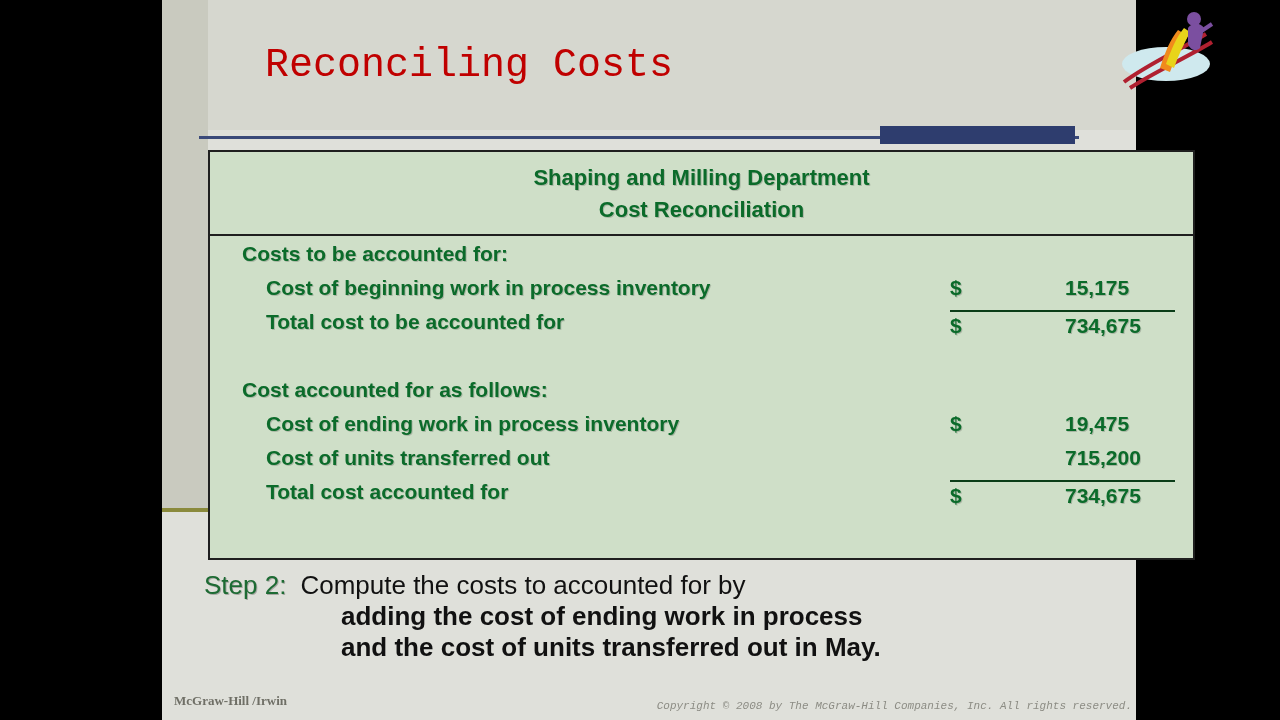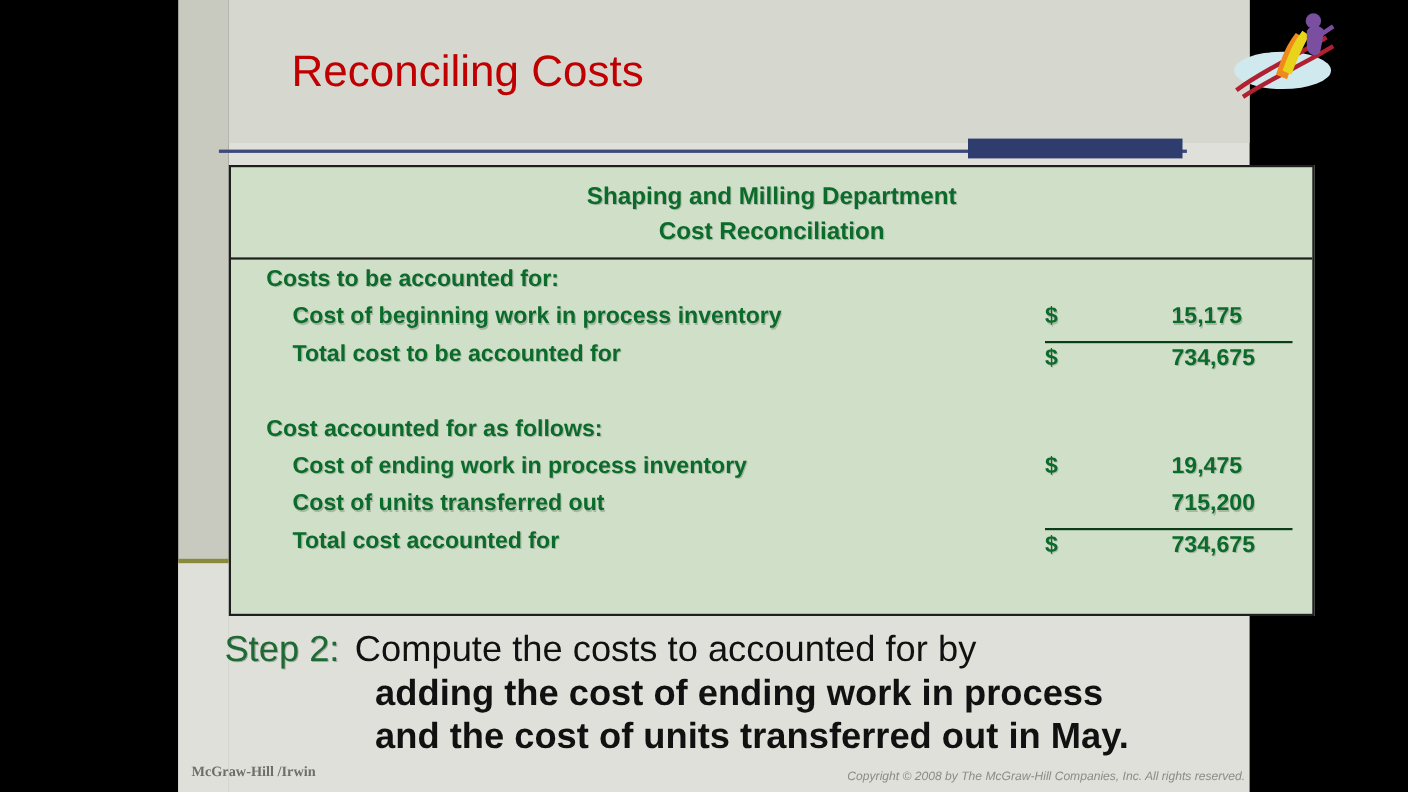--- a/index.html
+++ b/index.html
@@ -59,21 +59,21 @@
     width: 928px;
     height: 130px;
     background: #d6d7cf;
   }
   .title {
     position: absolute;
     left: 265px;
     top: 43px;
     font-size: 40px;
     color: #c00000;
-    font-family: Liberation Sans, sans-serif;
+    font-family: Liberation Mono, monospace;
     letter-spacing: 0px;
   }
   
   .logo {
     position: absolute;
     right: 62px;
     top: 6px;
     width: 110px;
     height: 92px;
   }
@@ -147,21 +147,21 @@
   .row { position: relative; }
   .dollar { width: 20px; text-align: left; }
   .num { text-align: left; min-width: 110px; }
   .amount-group.ruled { border-top: 2px solid #0b3d18; padding-top: 2px; }
   
   .step-block {
     position: absolute;
     left: 204px;
     top: 570px;
     width: 900px;
-    font-size: 33px;
+    font-size: 26px;
     color: #111111;
   }
   .step-line { display: flex; align-items: baseline; line-height: 1.2; }
   .step-label {
     color: #1d6b33;
     font-weight: normal;
     margin-right: 14px;
     text-shadow: 1px 1px 0 rgba(0,0,0,0.25);
   }
   .step-cont { margin-left: 137px; line-height: 1.2; font-weight: bold; }
@@ -171,21 +171,21 @@
     bottom: 11px;
     font-family: "Liberation Serif", serif;
     font-weight: bold;
     font-size: 13px;
     color: #6f6f66;
   }
   .footer-right {
     position: absolute;
     right: 148px;
     bottom: 8px;
-    font-family: Liberation Sans, sans-serif;
+    font-family: Liberation Mono, monospace;
     font-style: italic;
     font-size: 11px;
     color: #8c8c84;
     white-space: nowrap;
   }
 </style>
 </head>
 <body>
 
 <div id="slide-root">

